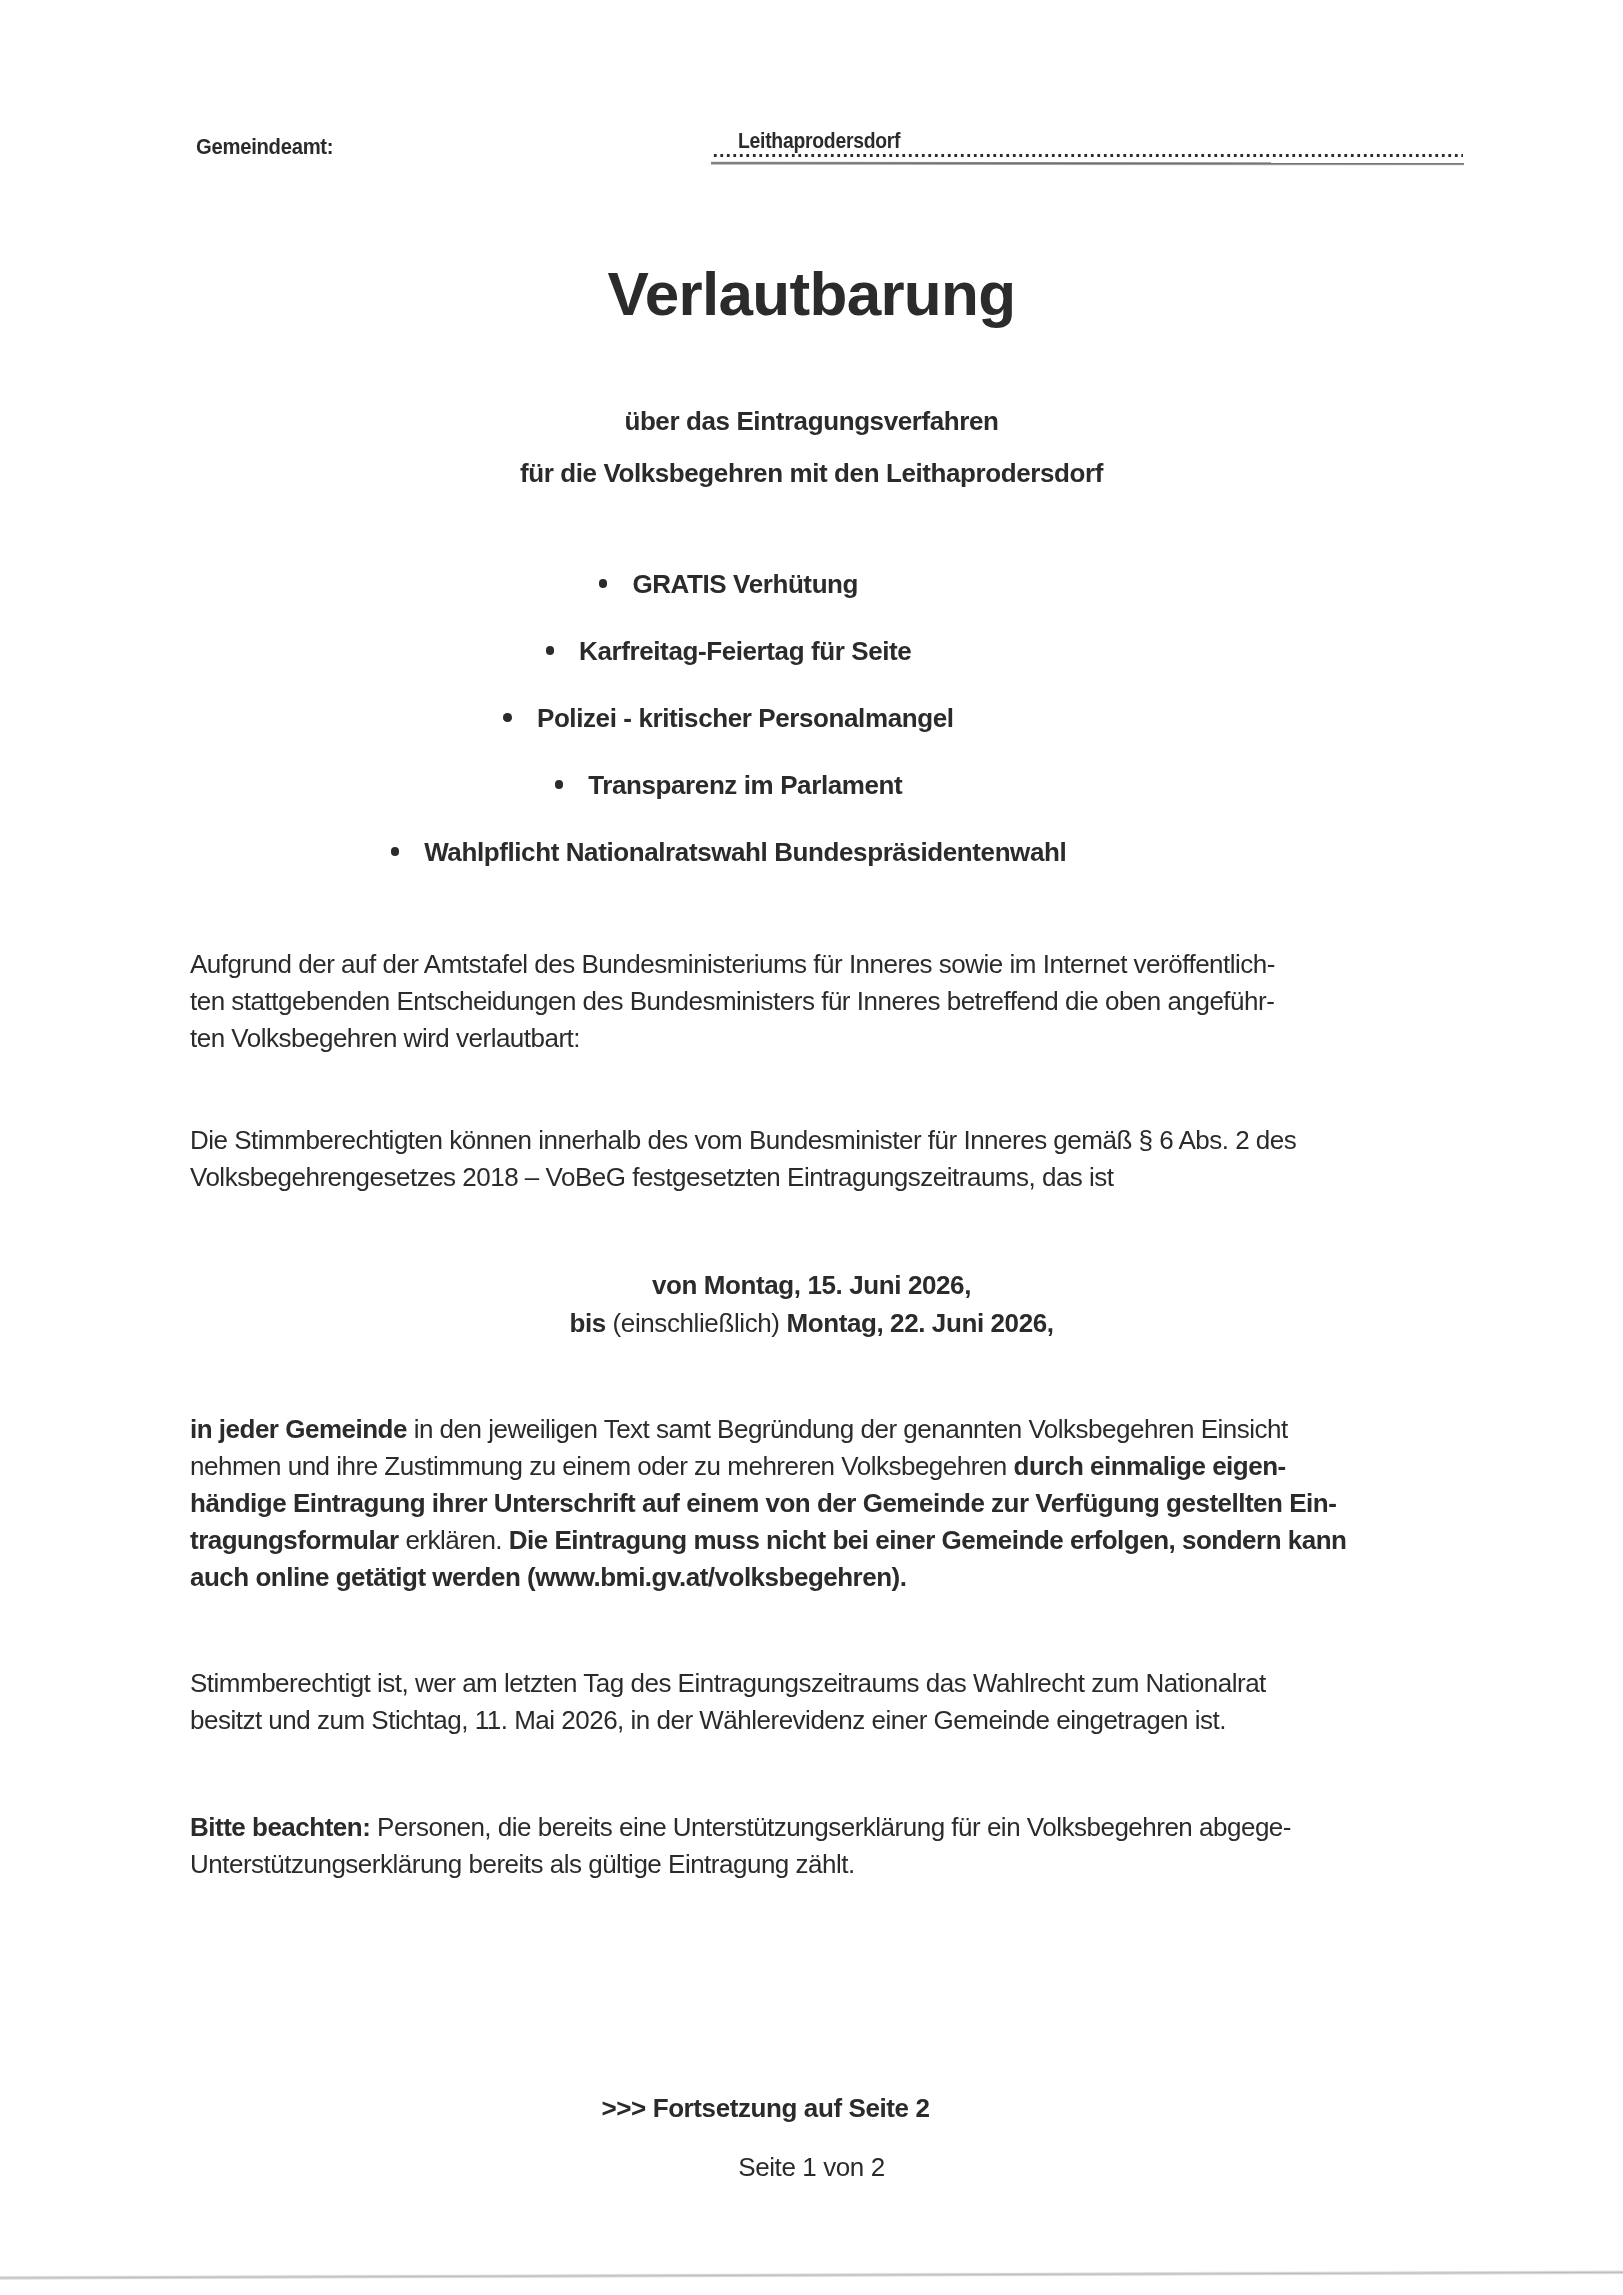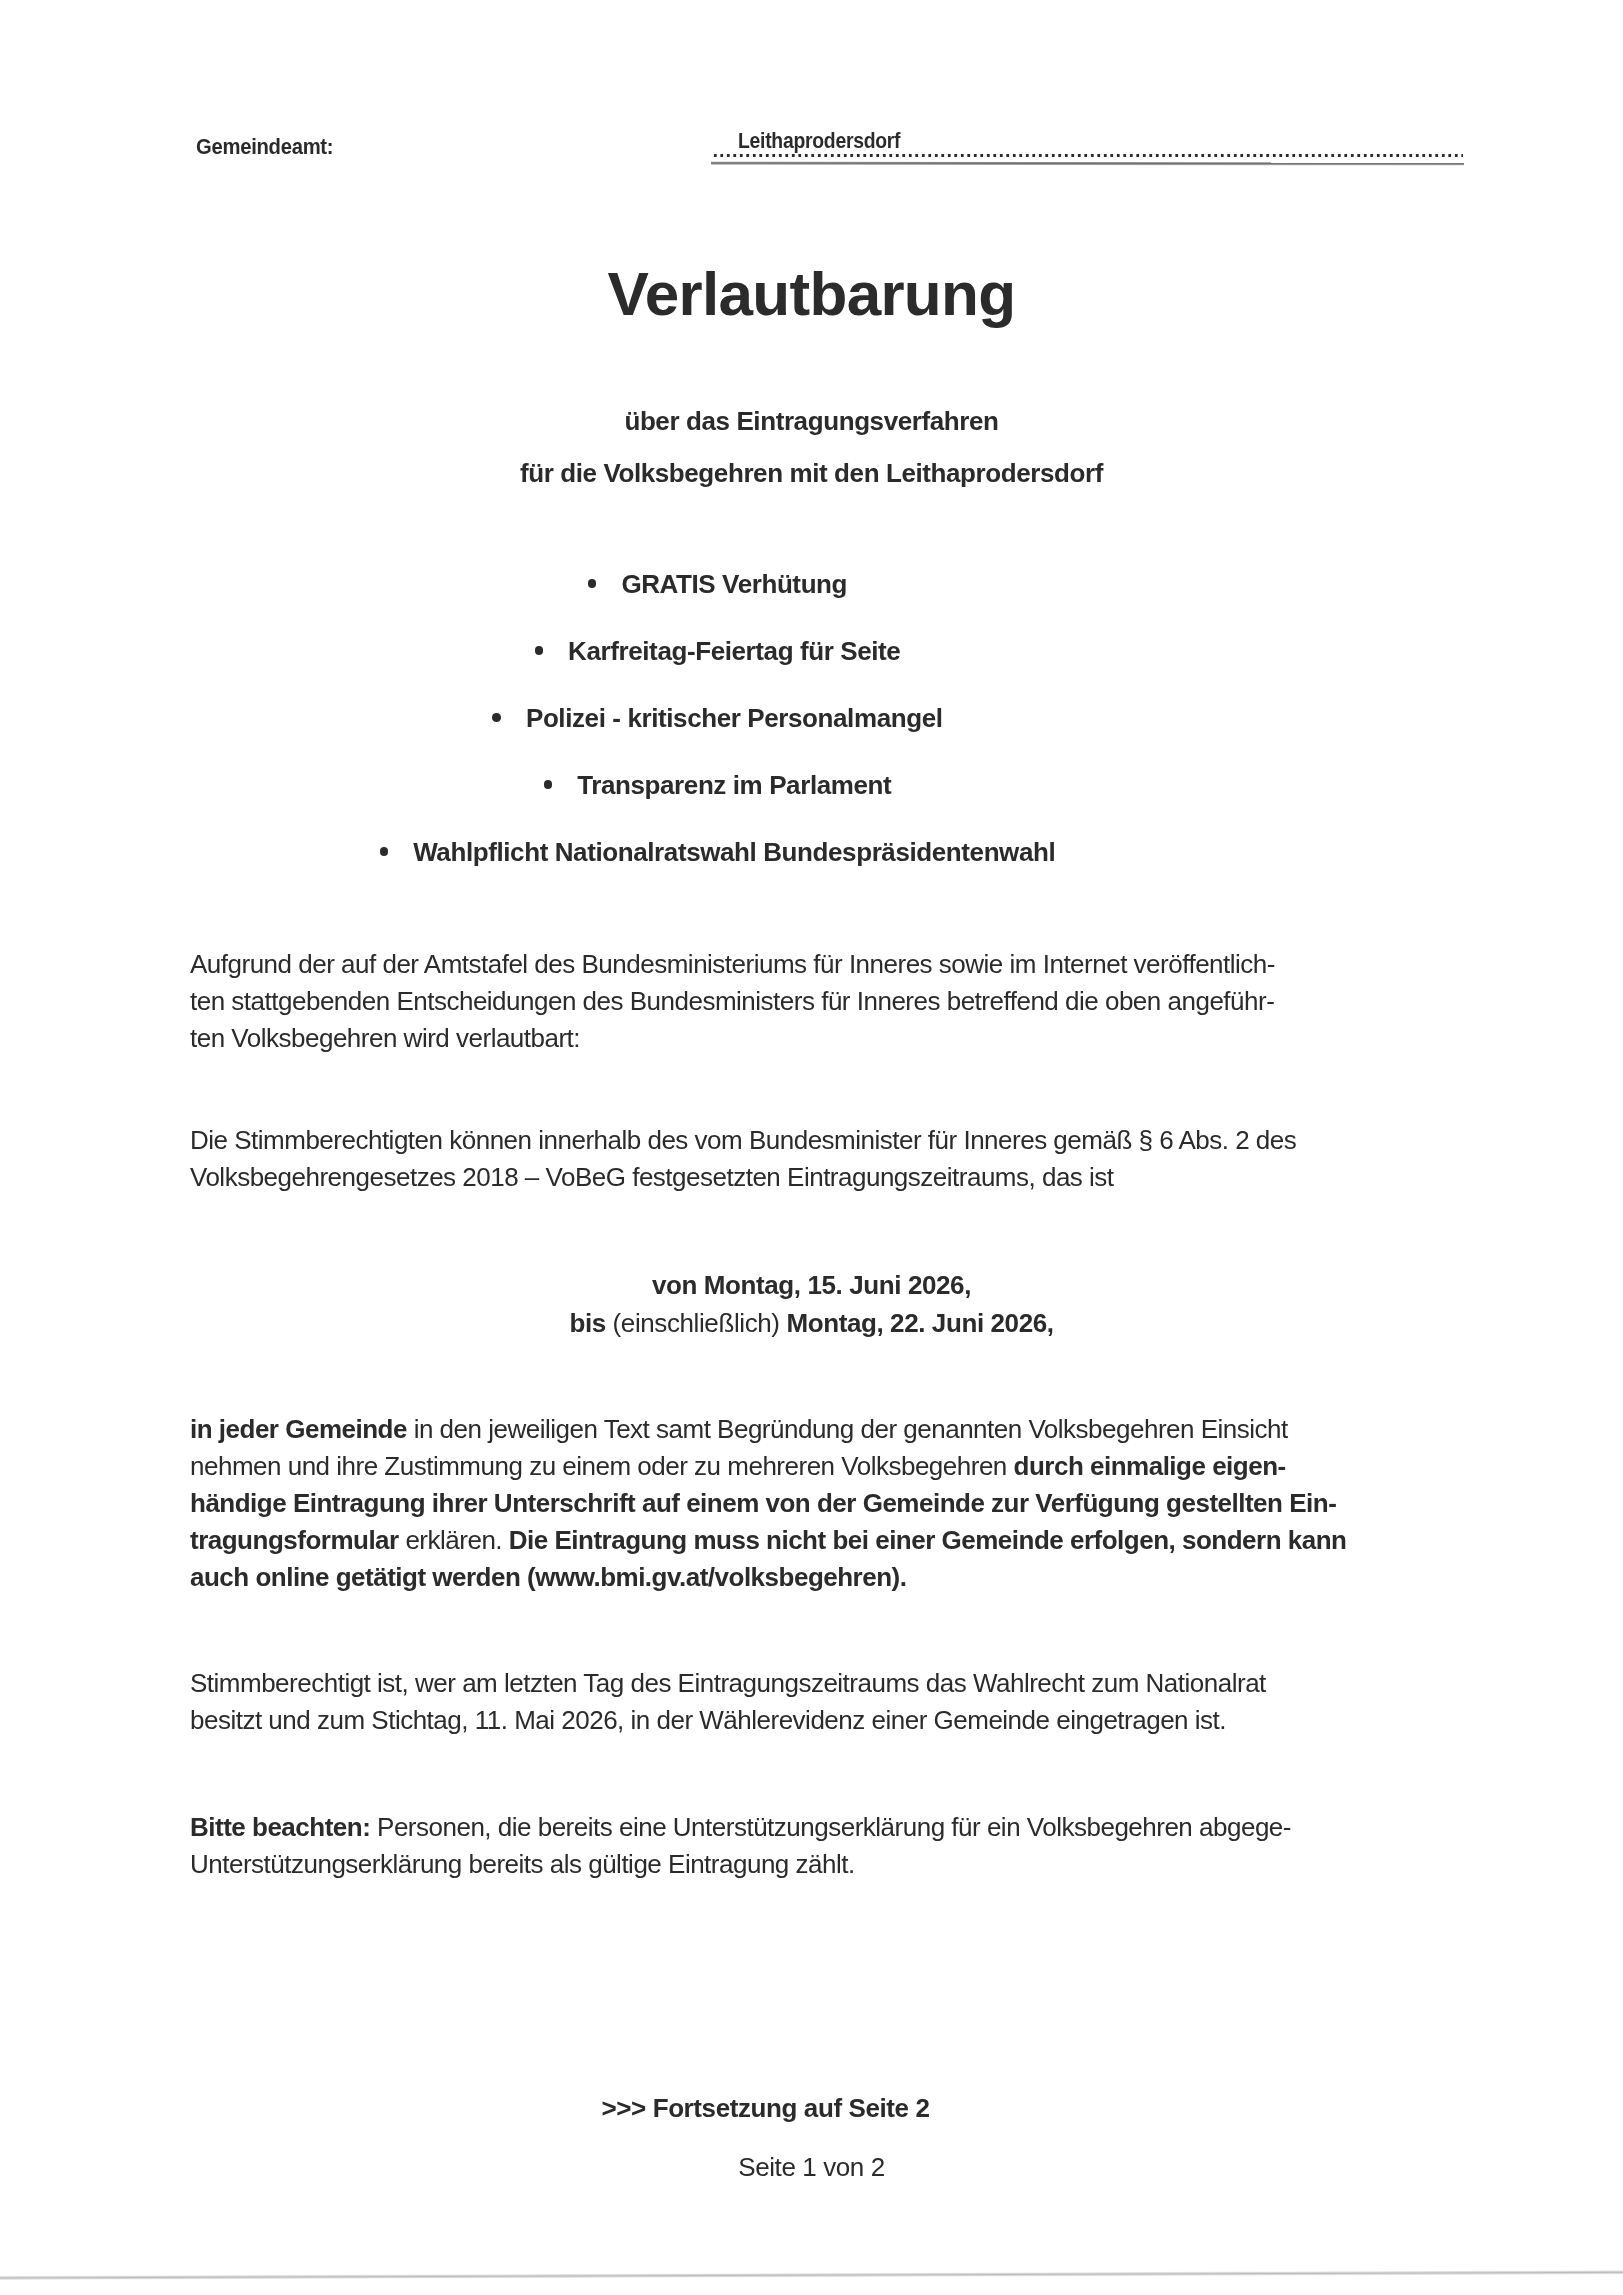--- a/index.html
+++ b/index.html
@@ -41,21 +41,21 @@
       text-align: center; font-size: 62px; font-weight: bold; letter-spacing: -0.7px;
     }
     .subtitle {
       position: absolute; left: 0; width: 1623px; text-align: center;
       font-size: 26px; font-weight: bold; letter-spacing: -0.4px;
     }
     .sub1 { top: 406px; }
     .sub2 { top: 458px; }
 
     
-    .bullets { position: absolute; left: 4px; width: 1427px; top: 569px; margin: 0; padding: 0; list-style: none; }
+    .bullets { position: absolute; left: 15px; width: 1427px; top: 569px; margin: 0; padding: 0; list-style: none; }
     .bullets li {
       height: 67px; text-align: center;
       font-size: 26px; font-weight: bold; letter-spacing: -0.4px;
     }
     .bullets li .dot {
       display: inline-block; width: 8.5px; height: 8.5px; border-radius: 50%;
       background: #2b2b2b; margin-right: 25px; vertical-align: middle; position: relative; top: -2.6px;
     }
 
     

